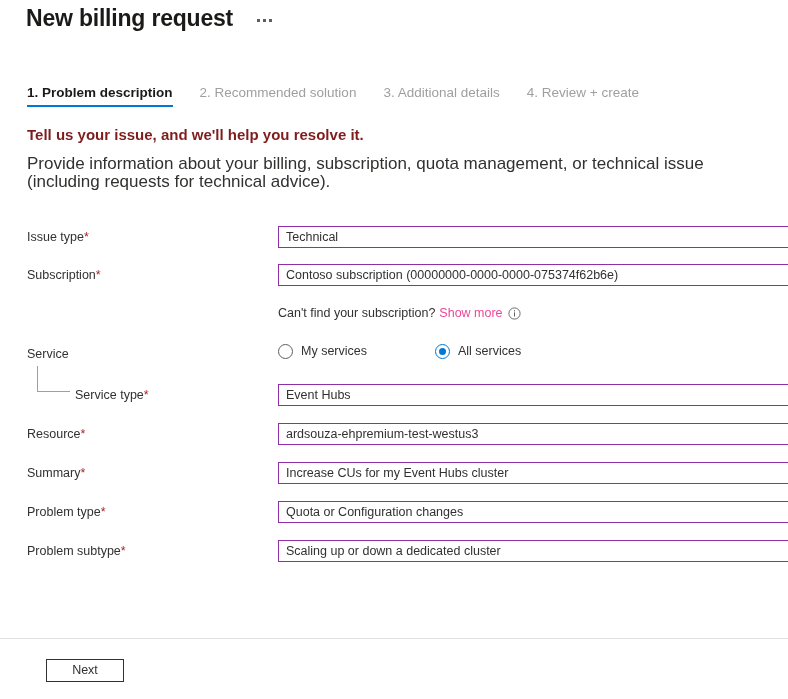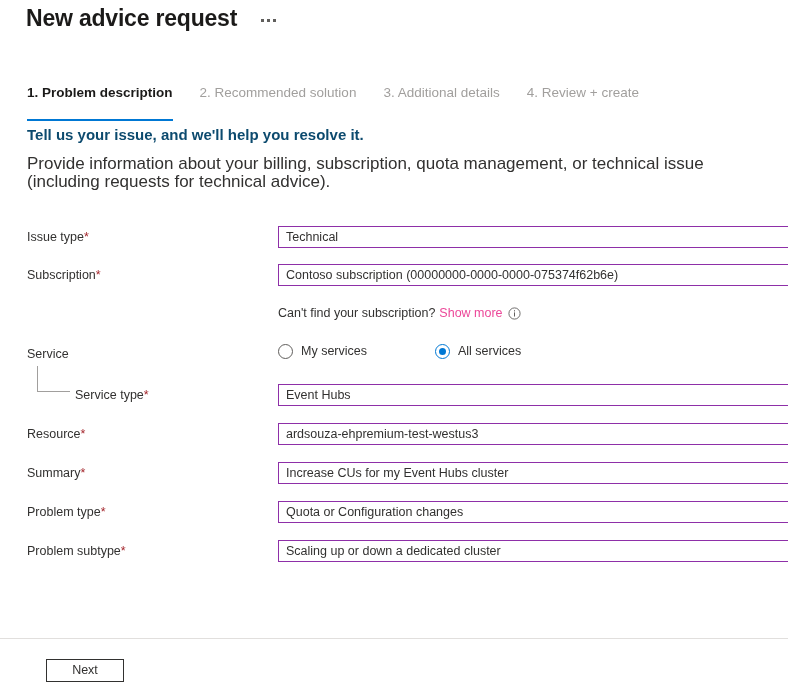--- a/index.html
+++ b/index.html
@@ -52,41 +52,41 @@
   .tab-strip {
     position: absolute;
     left: 27px;
     top: 84px;
     display: flex;
     align-items: flex-start;
   }
   .tab {
     font-size: 13.5px;
     color: #a19f9d;
-    padding: 0 0 18px 0;
+    padding: 0 0 4px 0;
     margin-right: 27px;
     border-bottom: 2px solid transparent;
     cursor: pointer;
     white-space: nowrap;
     line-height: 17px;
   }
   .tab.active {
     color: #1b1a19;
     font-weight: bold;
     border-bottom-color: #0078d4;
   }
 
   
   .section-heading {
     position: absolute;
     left: 27px;
     top: 125px;
     font-size: 15px;
     font-weight: bold;
-    color: #0c4a6e;
+    color: #7f1d1d;
     line-height: 20px;
   }
   .section-desc {
     position: absolute;
     left: 27px;
     top: 155px;
     width: 716px;
     font-size: 17px;
     color: #323130;
     line-height: 17.5px;
@@ -267,21 +267,21 @@
     color: #323130;
     cursor: pointer;
     padding: 0;
     line-height: 21px;
   }
 </style>
 </head>
 <body>
 
 <div class="page-header">
-  <div class="page-title">New advice request</div>
+  <div class="page-title">New billing request</div>
   <div class="ellipsis-menu">
     <span></span>
     <span></span>
     <span></span>
   </div>
 </div>
 
 <div class="tab-strip">
   <div class="tab active">1. Problem description</div>
   <div class="tab">2. Recommended solution</div>

